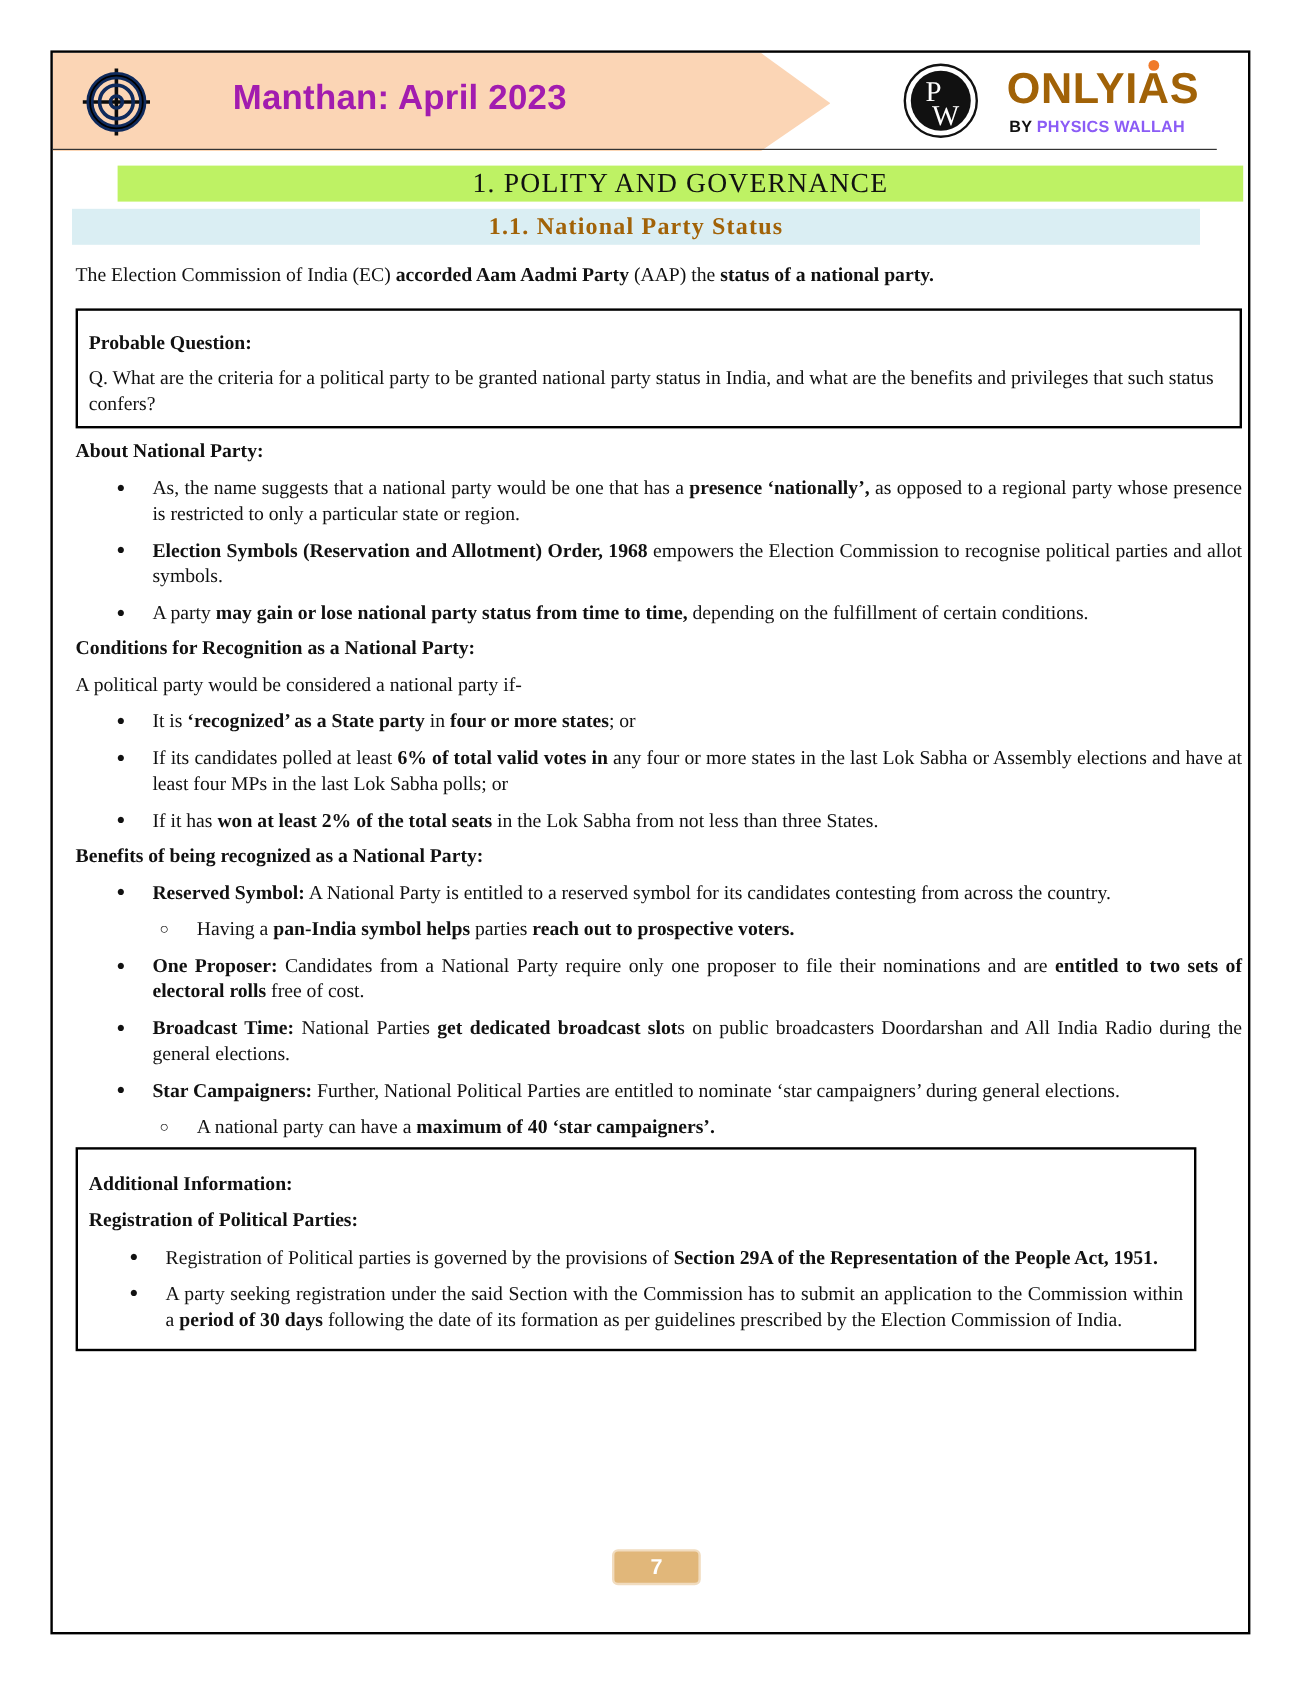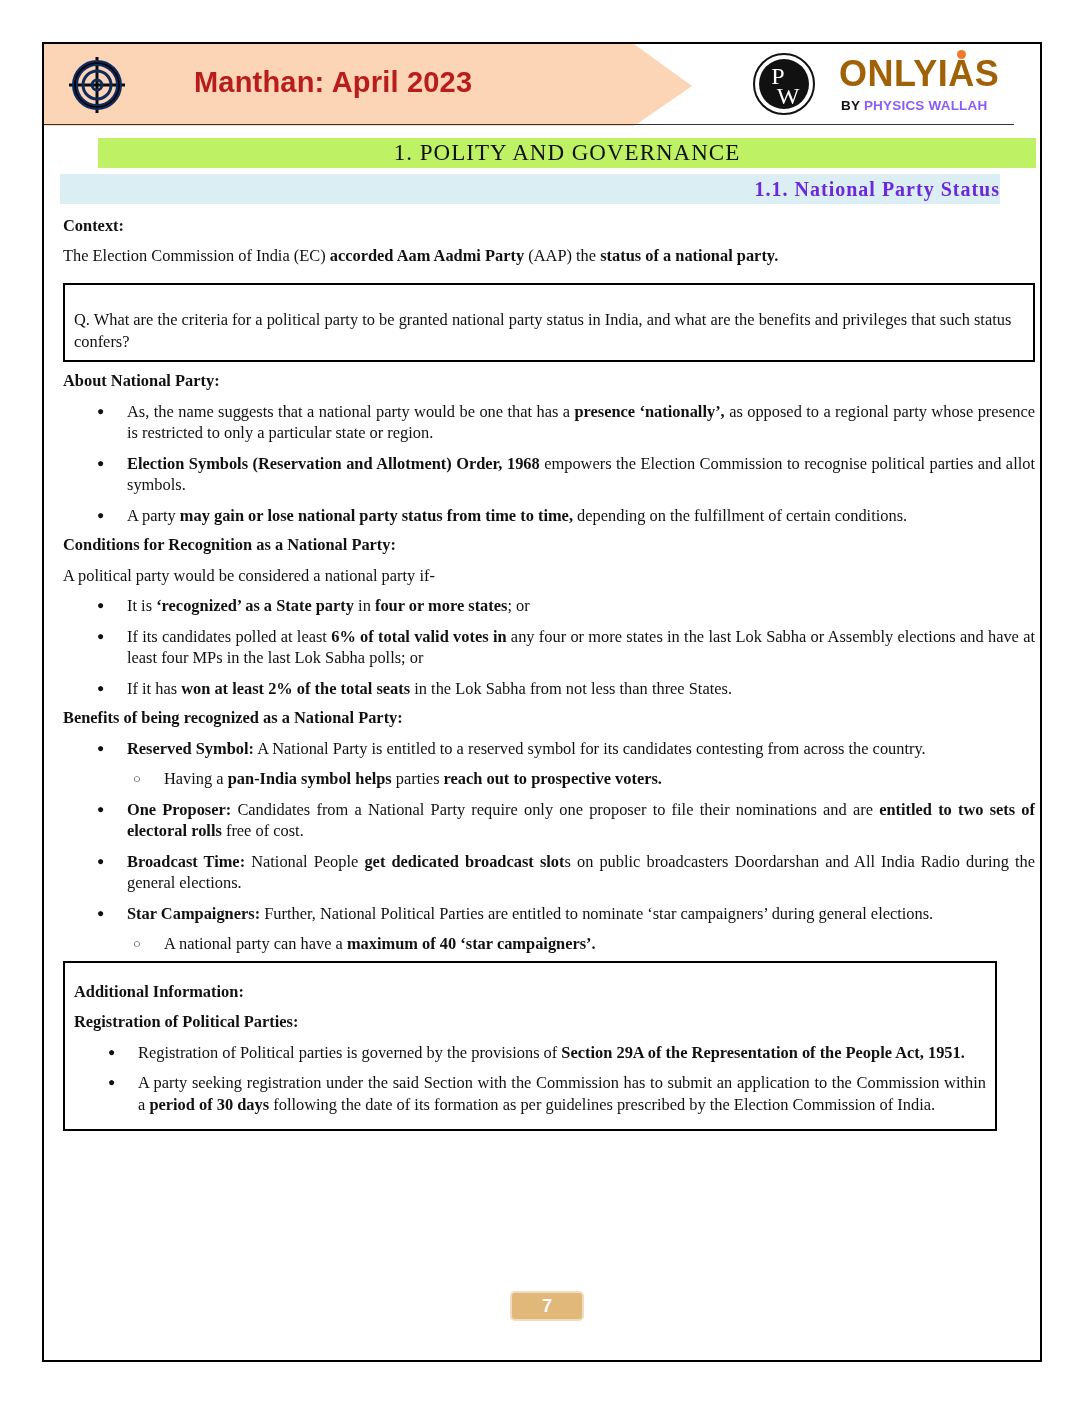--- a/index.html
+++ b/index.html
@@ -7,34 +7,34 @@
          font-family: "Liberation Serif", "DejaVu Serif", serif; color: #111; }
   .page-frame { position: absolute; left: 42px; top: 42px; width: 1000px; height: 1320px;
                 border: 2px solid #000; box-sizing: border-box; }
   
   .header { position: absolute; left: 44px; top: 44px; width: 996px; height: 82px; }
   .banner { position: absolute; left: 0; top: 0; width: 648px; height: 82px; background: #fbd5b5;
             clip-path: polygon(0 0, 590px 0, 648px 42px, 590px 82px, 0 82px); }
   .banner-rule { position: absolute; left: 0; top: 80px; width: 970px; height: 1px; background: #333; }
   .target-icon { position: absolute; left: 24px; top: 12px; width: 58px; height: 58px; }
   .header-title { position: absolute; left: 150px; top: 22px; font-family: "Liberation Sans", "DejaVu Sans", sans-serif;
-                  font-weight: bold; font-size: 29px; color: #b91c1c; letter-spacing: 0.2px; }
+                  font-weight: bold; font-size: 29px; color: #a21caf; letter-spacing: 0.2px; }
   .logo-pw { position: absolute; left: 708px; top: 8px; width: 64px; height: 64px; }
   .logo-onlyias { position: absolute; left: 795px; top: 12px; font-family: "Liberation Sans", "DejaVu Sans", sans-serif;
                   font-weight: 900; font-size: 36px; color: #a16207; letter-spacing: 0.5px; line-height: 36px; }
   .logo-onlyias .dot { position: absolute; left: 118px; top: -6px; width: 9px; height: 9px; border-radius: 50%; background: #f07a2a; }
   .logo-by { position: absolute; left: 797px; top: 54px; font-family: "Liberation Sans", "DejaVu Sans", sans-serif;
              font-weight: bold; font-size: 13.5px; color: #111; letter-spacing: 0.2px; }
   .logo-by .pw { color: #8b5cf6; }
 
   
   .section-bar { position: absolute; left: 98px; top: 138px; width: 938px; height: 30px; background: #bef264;
                  text-align: center; font-size: 23px; line-height: 30px; letter-spacing: 1px; color: #111; }
   .subsection-bar { position: absolute; left: 60px; top: 174px; width: 940px; height: 30px; background: #daeef3;
-                    text-align: right; font-size: 20px; line-height: 30px; font-weight: bold; color: #6d28d9; letter-spacing: 1px; }
+                    text-align: center; font-size: 20px; line-height: 30px; font-weight: bold; color: #a16207; letter-spacing: 1px; }
 
   .content { position: absolute; left: 63px; top: 210px; width: 972px; font-size: 16.4px; line-height: 21.5px; }
   .h { font-weight: bold; margin: 0; }
   p { margin: 0; }
   b { font-weight: bold; }
   ul.lv1 { list-style: none; margin: 0; padding: 0; }
   ul.lv1 > li { position: relative; padding-left: 64px; text-align: justify; }
   ul.lv1 > li::before { content: "\25CF"; position: absolute; left: 34px; top: 0; font-size: 12px; }
   ul.lv2 { list-style: none; margin: 0; padding: 0; }
   ul.lv2 > li { position: relative; padding-left: 101px; }
@@ -76,24 +76,24 @@
     <span>ONLYIAS</span>
     <span class="dot"></span>
   </div>
   <div class="logo-by"><span>BY </span><span class="pw">PHYSICS WALLAH</span></div>
 </div>
 
 <div class="section-bar">1. POLITY AND GOVERNANCE</div>
 <div class="subsection-bar">1.1. National Party Status</div>
 
 <div class="content">
-  <p class="h" style="margin-top:5px;">Context:</p>
   <p style="margin-top:8px;"><span>The Election Commission of India (EC) </span><b>accorded Aam Aadmi Party</b><span> (AAP) the </span><b>status of a national party.</b></p>
 
   <div class="box" style="margin-top:17px; padding-top:16px; padding-bottom:8px;">
+    <p class="h">Probable Question:</p>
     <p style="margin-top:8px;">Q. What are the criteria for a political party to be granted national party status in India, and what are the benefits and privileges that such status confers?</p>
   </div>
 
   <p class="h" style="margin-top:8px;">About National Party:</p>
   <ul class="lv1" style="margin-top:9px;">
       <li><span>As, the name suggests that a national party would be one that has a </span><b>presence ‘nationally’,</b><span> as opposed to a regional party whose presence is restricted to only a particular state or region.</span></li>
       <li style="margin-top: 9px;"><b>Election Symbols (Reservation and Allotment) Order, 1968</b><span> empowers the Election Commission to recognise political parties and allot symbols.</span></li>
       <li style="margin-top: 9px;"><span>A party </span><b>may gain or lose national party status from time to time,</b><span> depending on the fulfillment of  certain conditions.</span></li>
     </ul>
 
@@ -107,21 +107,21 @@
 
   <p class="h" style="margin-top:8px;">Benefits of being recognized as a National Party:</p>
   <ul class="lv1" id="benefits-list" style="margin-top:9px;">
       <li><b>Reserved Symbol:</b><span> A National Party is entitled to a reserved symbol for its candidates contesting from across the country.</span></li>
       <li class="sub-wrap" style="padding: 0px; margin-top: 9px;">
         <ul class="lv2">
           <li><span>Having a </span><b>pan-India symbol helps</b><span> parties </span><b>reach out to prospective voters.</b></li>
         </ul>
       </li>
       <li style="margin-top: 9px;"><b>One Proposer:</b><span> Candidates from a National Party require only one proposer to file their nominations and are </span><b>entitled to two sets of electoral rolls</b><span> free of cost.</span></li>
-      <li style="margin-top: 9px;"><b>Broadcast Time:</b><span> National People </span><b>get dedicated broadcast slot</b><span>s on public broadcasters Doordarshan and All India Radio during the general elections.</span></li>
+      <li style="margin-top: 9px;"><b>Broadcast Time:</b><span> National Parties </span><b>get dedicated broadcast slot</b><span>s on public broadcasters Doordarshan and All India Radio during the general elections.</span></li>
       <li style="margin-top: 9px;"><b>Star Campaigners:</b><span> Further, National Political Parties are entitled to nominate ‘star campaigners’ during general elections.</span></li>
       <li class="sub-wrap" style="padding: 0px; margin-top: 9px;">
         <ul class="lv2">
           <li><span>A national party can have a </span><b>maximum of 40 ‘star campaigners’.</b></li>
         </ul>
       </li>
     </ul>
 
   <div class="box" style="margin-top:6px; width:934px; padding-top:18px; padding-bottom:14px;">
     <p class="h">Additional Information:</p>

